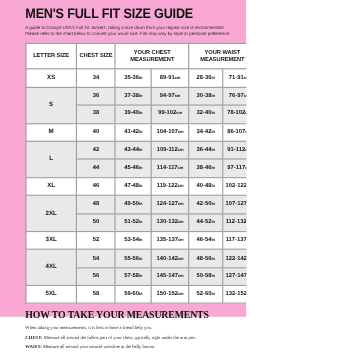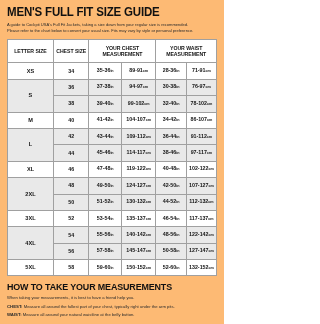--- a/index.html
+++ b/index.html
@@ -8,23 +8,23 @@
     width: 224px;
     height: 324px;
     background: #ffffff;
     font-family: "Liberation Sans", sans-serif;
     color: #1a1a1a;
     overflow: hidden;
   }
 
   .page {
     width: 224px;
-    height: 324px;
-    padding: 6px 7px 4px 7px;
-    background: #fdba74;
+    height: 288px;
+    padding: 6px 7px 4px 23px;
+    background: #f9a8d4;
   }
 
   
   .title {
     font-family: "Liberation Sans", sans-serif;
     font-weight: bold;
     font-size: 12.5px;
     letter-spacing: -0.2px;
     line-height: 13px;
     transform: scaleX(0.92);
@@ -94,20 +94,21 @@
 
   .unit {
     font-size: 3.7px;
     font-weight: bold;
     letter-spacing: -0.1px;
   }
 
   
   .howto {
     margin-top: 6px;
+    font-family: Liberation Serif, serif;
   }
   .howto-title {
     font-weight: bold;
     font-size: 9.6px;
     line-height: 10px;
     letter-spacing: -0.15px;
     transform: scaleX(0.93);
     transform-origin: left center;
     white-space: nowrap;
     color: #111111;

